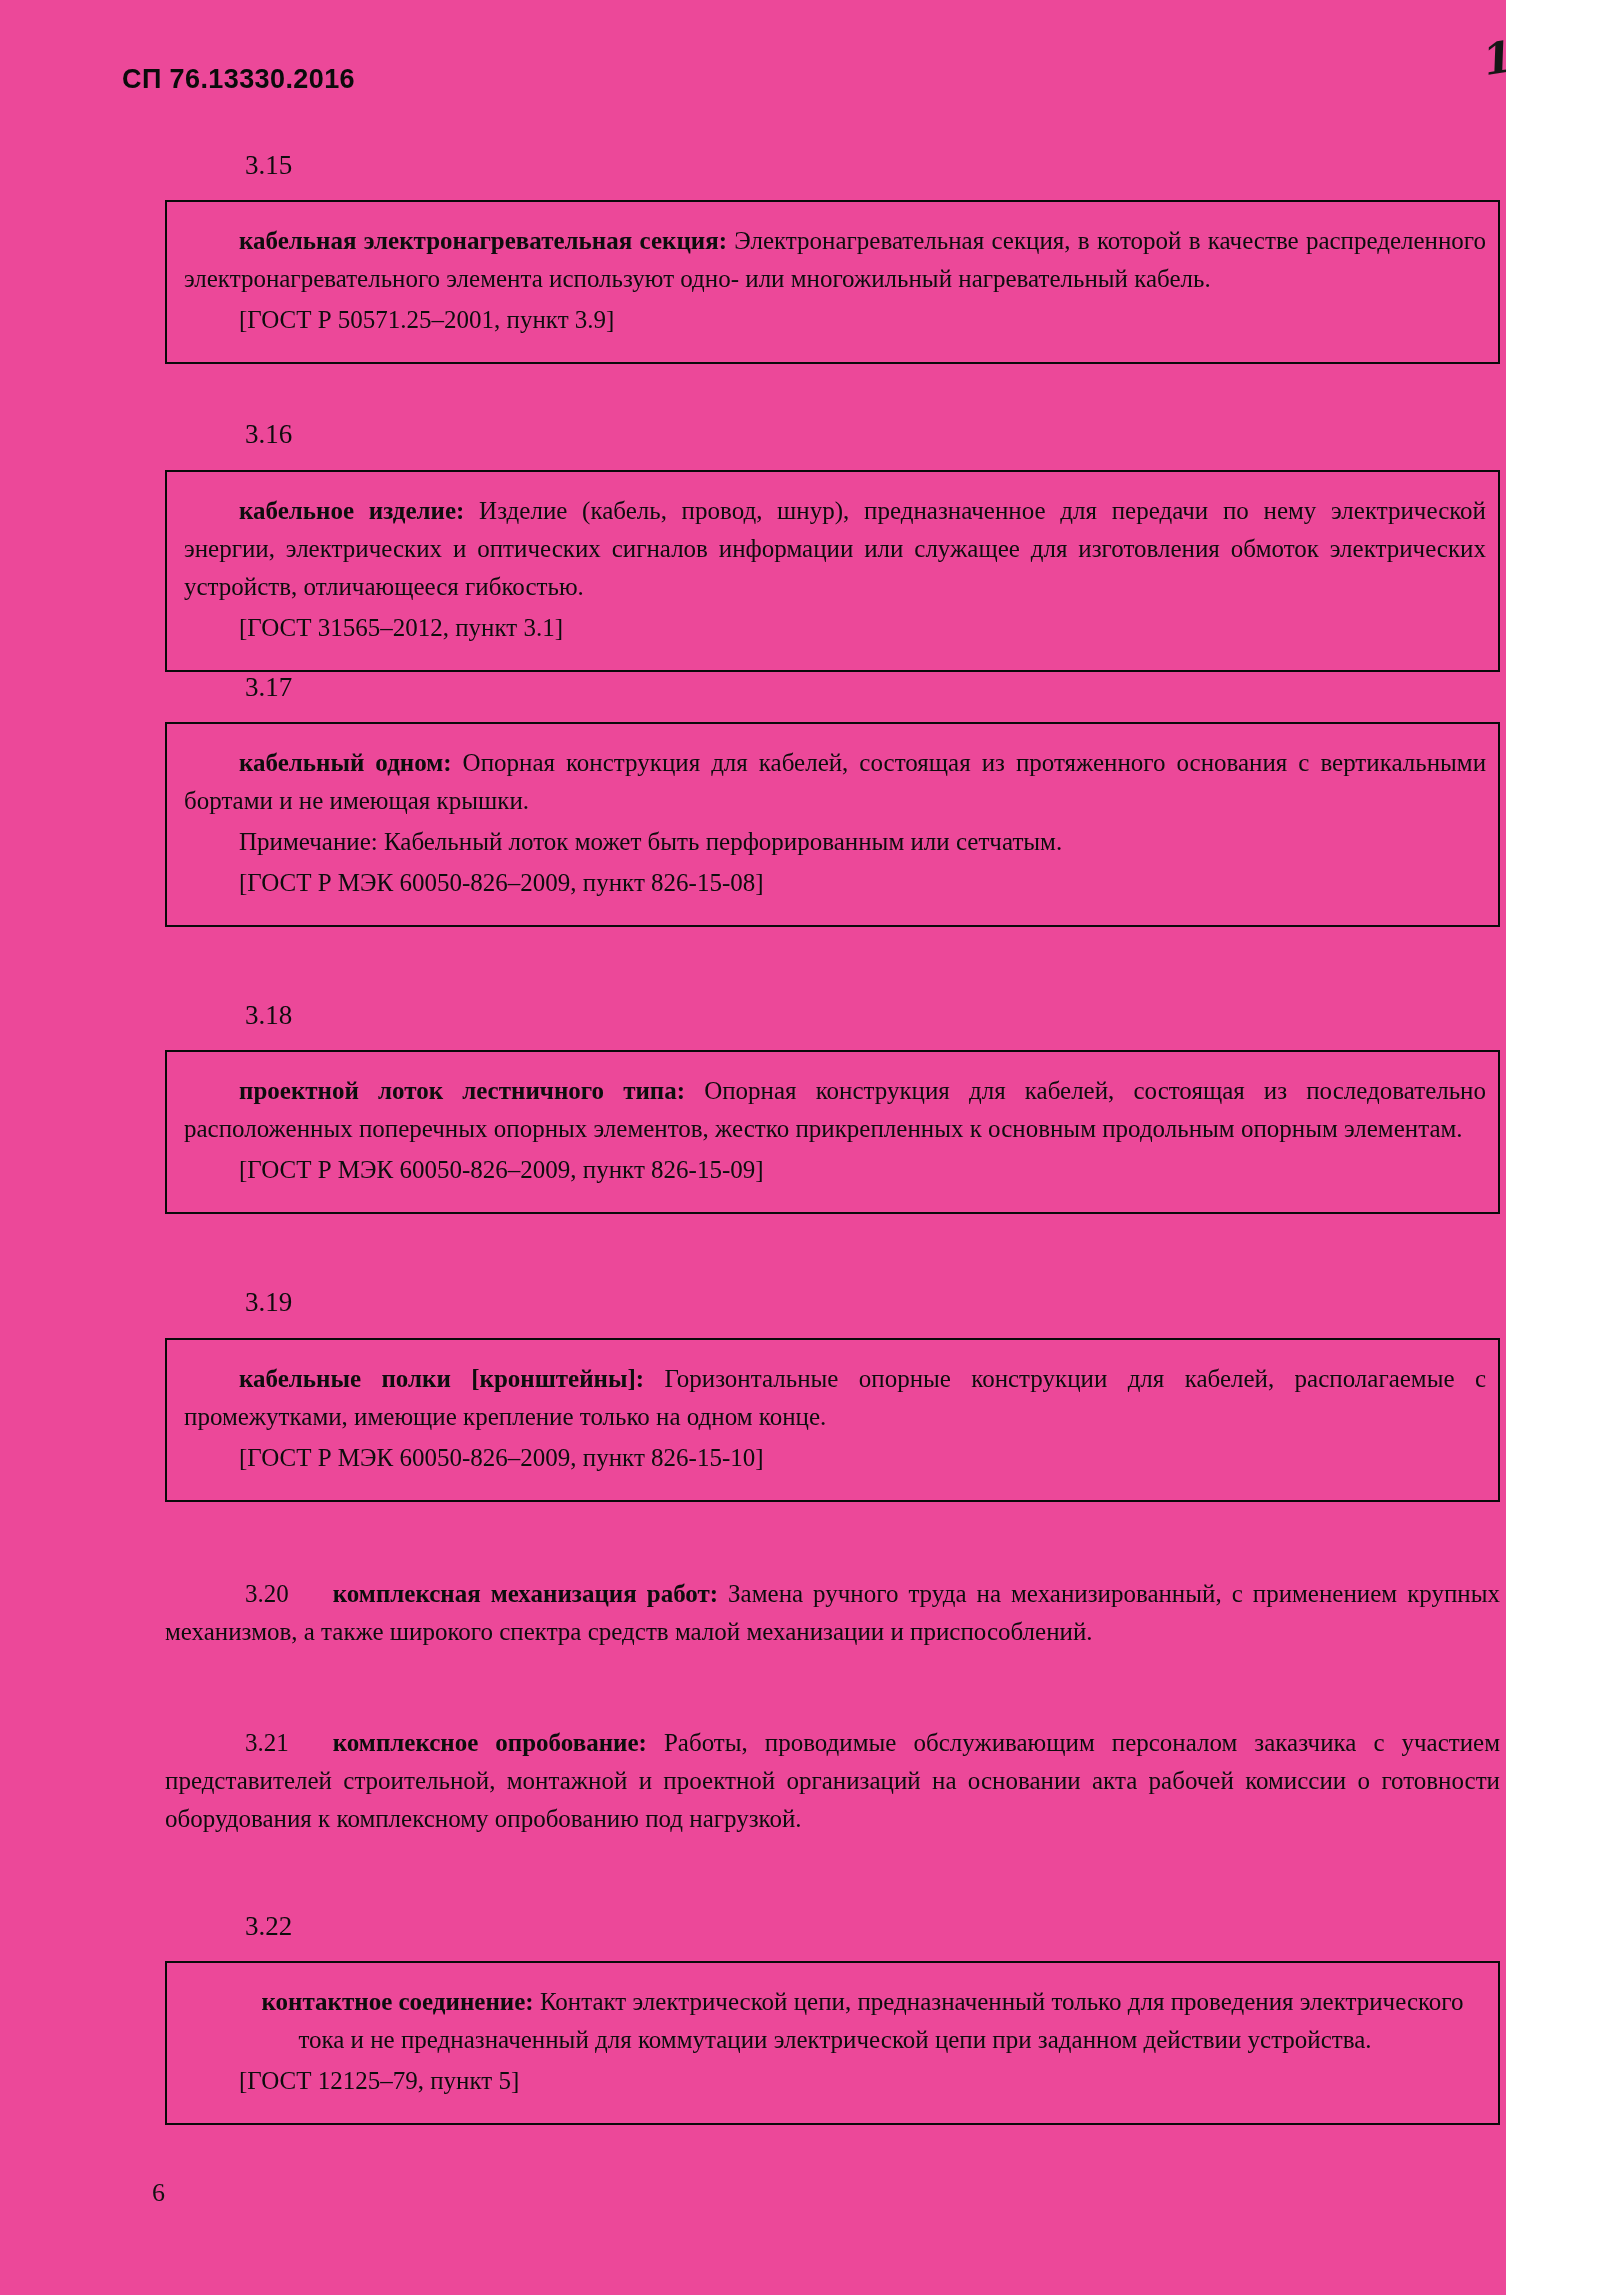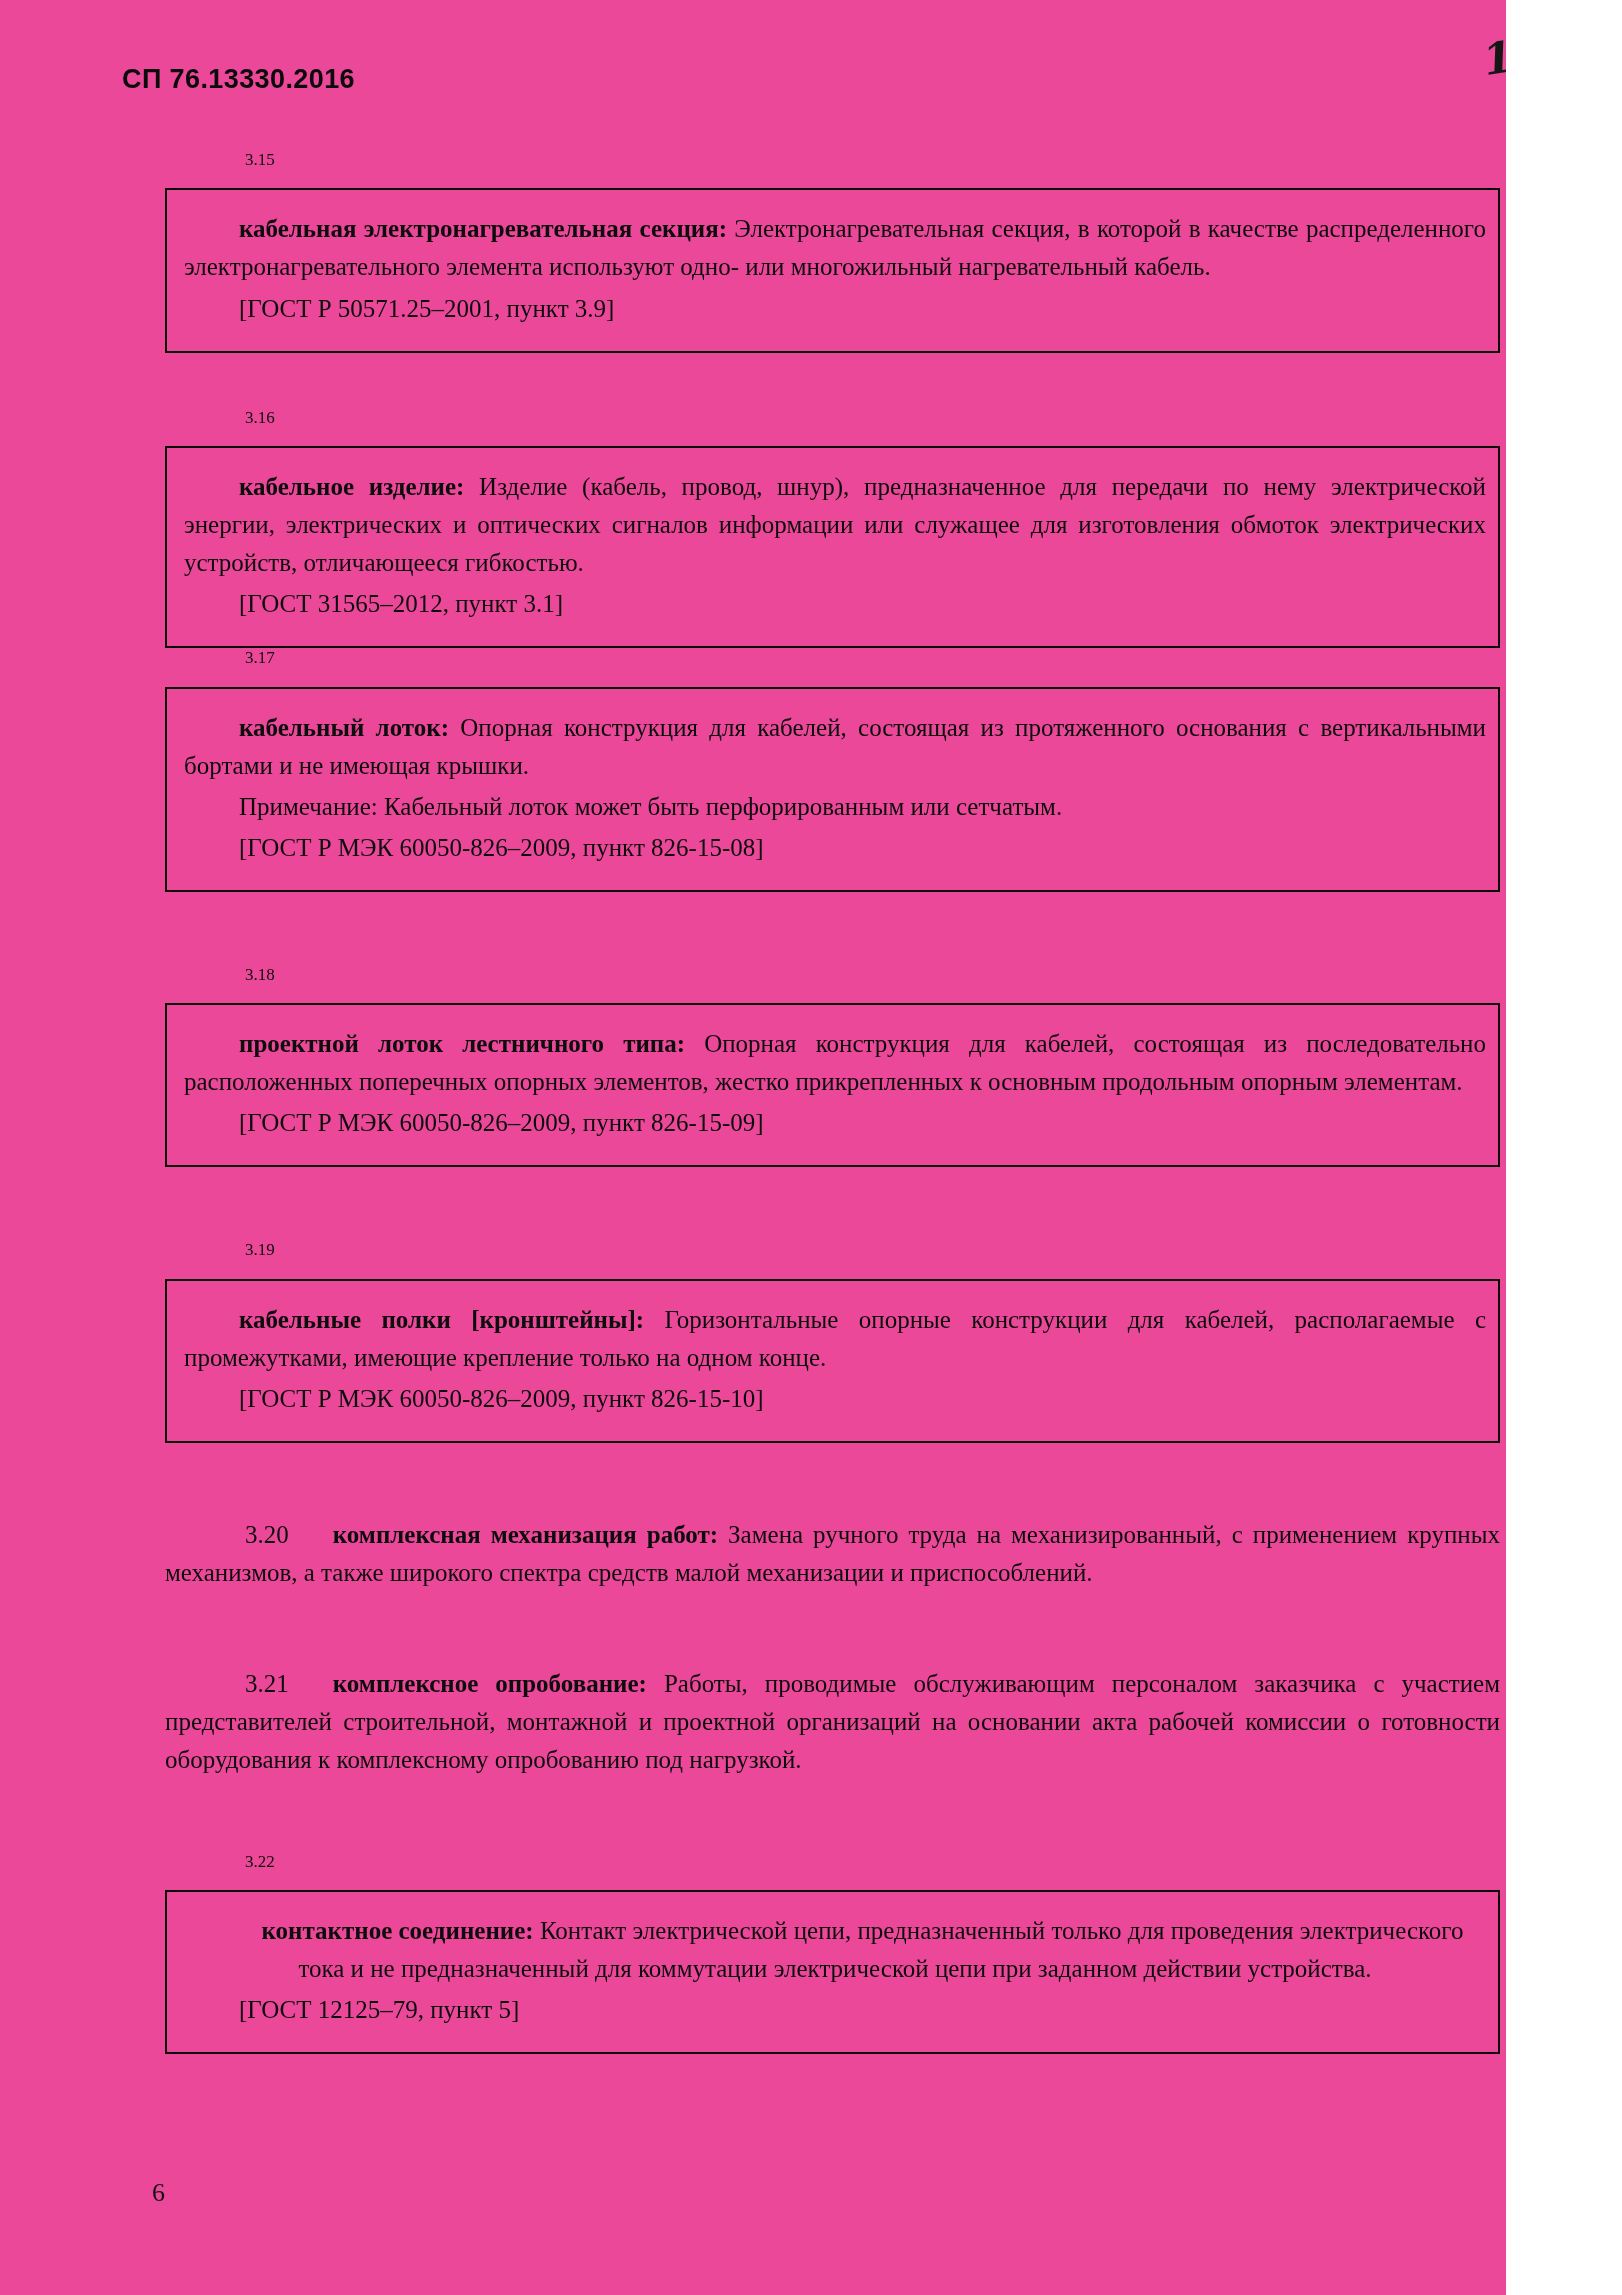--- a/index.html
+++ b/index.html
@@ -46,21 +46,21 @@
   
   .content {
     position: absolute;
     left: 165px;
     top: 150px;
     width: 1335px;
   }
 
   
   .clause-no {
-    font-size: 17px;
+    font-size: 27px;
     line-height: 1.18;
     padding-left: 80px;
     color: #0d0d0d;
   }
 
   
   .def-box {
     border: 2.3px solid #0a0a0a;
     box-sizing: border-box;
     padding: 20px 12px 23px 17px;
@@ -146,21 +146,21 @@
     <div class="clause-no">3.16</div>
     <div class="gap-s"></div>
     <div class="def-box">
       <p class="def-text"><span class="term">кабельное изделие:</span> <span>Изделие (кабель, провод, шнур), предназначенное для передачи по нему электрической энергии, электрических и оптических сигналов информации или служащее для изготовления обмоток электрических устройств, отличающееся гибкостью.</span></p>
       <p class="source-line">[ГОСТ 31565–2012, пункт 3.1]</p>
     </div>
 
     <div class="clause-no">3.17</div>
     <div class="gap-s"></div>
     <div class="def-box">
-      <p class="def-text"><span class="term">кабельный лоток:</span> <span>Опорная конструкция для кабелей, состоящая из протяженного основания с вертикальными бортами и не имеющая крышки.</span></p>
+      <p class="def-text"><span class="term">кабельный одном:</span> <span>Опорная конструкция для кабелей, состоящая из протяженного основания с вертикальными бортами и не имеющая крышки.</span></p>
       <p class="note-line">Примечание: Кабельный лоток может быть перфорированным или сетчатым.</p>
       <p class="source-line">[ГОСТ Р МЭК 60050-826–2009, пункт 826-15-08]</p>
     </div>
 
     <div class="gap-xl"></div>
 
     <div class="clause-no">3.18</div>
     <div class="gap-s"></div>
     <div class="def-box">
       <p class="def-text"><span class="term">проектной лоток лестничного типа:</span> <span>Опорная конструкция для кабелей, состоящая из последовательно расположенных поперечных опорных элементов, жестко прикрепленных к основным продольным опорным элементам.</span></p>

